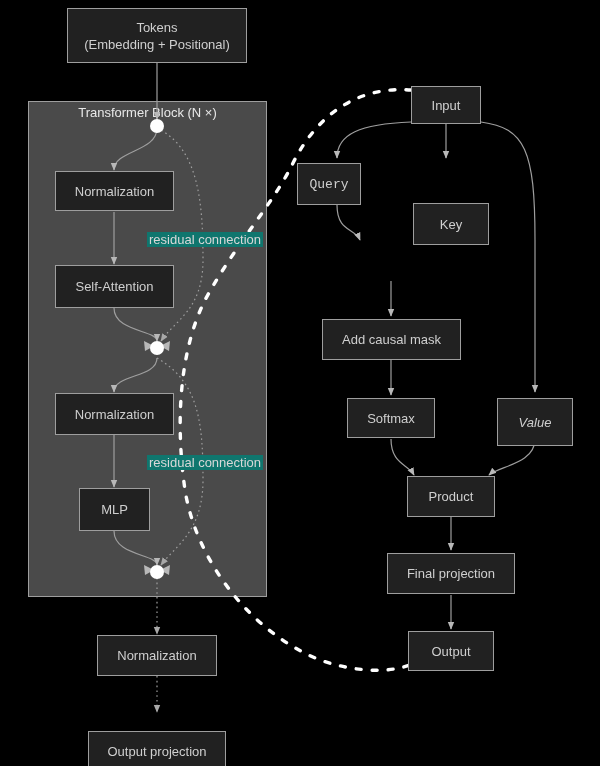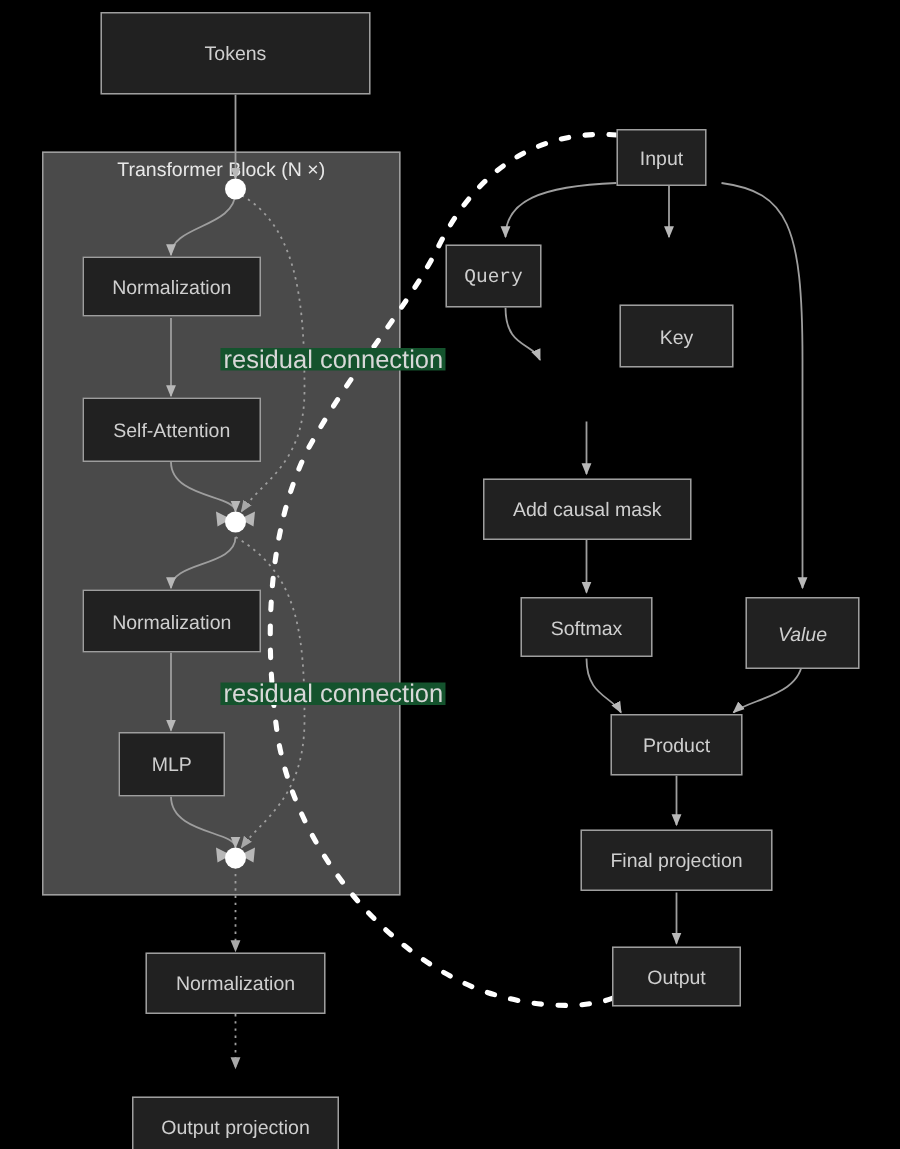--- a/index.html
+++ b/index.html
@@ -8,22 +8,22 @@
   #diagram{position:absolute;left:0;top:0;width:600px;height:766px;}
   .node{position:absolute;box-sizing:border-box;background:#212121;
         border:1px solid #9e9e9e;display:flex;flex-direction:column;
         align-items:center;justify-content:center;color:#cfcfcf;
         font-size:13px;line-height:17px;}
   .node span{display:block;}
   .group{position:absolute;box-sizing:border-box;background:#4a4a4a;
          border:1px solid #9e9e9e;}
   .group-title{position:absolute;color:#e8e8e8;font-size:13px;
                white-space:nowrap;text-align:center;}
-  .edge-label{position:absolute;background:#14532d;color:#d8d8d8;
-              font-size:17px;line-height:15px;padding:0 2px;
+  .edge-label{position:absolute;background:#0f766e;color:#d8d8d8;
+              font-size:13px;line-height:15px;padding:0 2px;
               white-space:nowrap;}
   svg{position:absolute;left:0;top:0;width:600px;height:766px;
       overflow:visible;pointer-events:none;}
 </style>
 </head>
 <body>
 
 <div id="diagram">
 
   <div class="group" style="left:28px;top:101px;width:239px;height:496px;"></div>
@@ -105,20 +105,21 @@
 
     <g fill="none" stroke="#ffffff" stroke-width="3.4" stroke-dasharray="5 11" stroke-linecap="round">
       <path d="M411,90 C360,86 318,112 292,165 C272,205 235,245 205,300
                C180,350 175,420 185,490 C196,560 250,632 320,660
                C360,674 395,672 412,664"></path>
     </g>
   </svg>
 
   <div class="node" style="left:67px;top:8px;width:180px;height:55px;">
     <span>Tokens</span>
+    <span>(Embedding + Positional)</span>
   </div>
 
   <div class="node" style="left:55px;top:171px;width:119px;height:40px;">
     <span>Normalization</span>
   </div>
 
   <div class="node" style="left:55px;top:265px;width:119px;height:43px;">
     <span>Self-Attention</span>
   </div>
 
@@ -135,21 +136,21 @@
   </div>
 
   <div class="node" style="left:88px;top:731px;width:138px;height:41px;">
     <span>Output projection</span>
   </div>
 
   <div class="edge-label" style="left:147px;top:232px;">residual connection</div>
 
   <div class="edge-label" style="left:147px;top:455px;">residual connection</div>
 
-  <div class="node" style="left:411px;top:86px;width:60px;height:38px;">
+  <div class="node" style="left:411px;top:86px;width:70px;height:38px;">
     <span>Input</span>
   </div>
 
   <div class="node" style="left:297px;top:163px;width:64px;height:42px;font-family:Liberation Mono, monospace;">
     <span>Query</span>
   </div>
 
   <div class="node" style="left:413px;top:163px;width:76px;height:42px;margin-top:40px;">
     <span>Key</span>
   </div>

